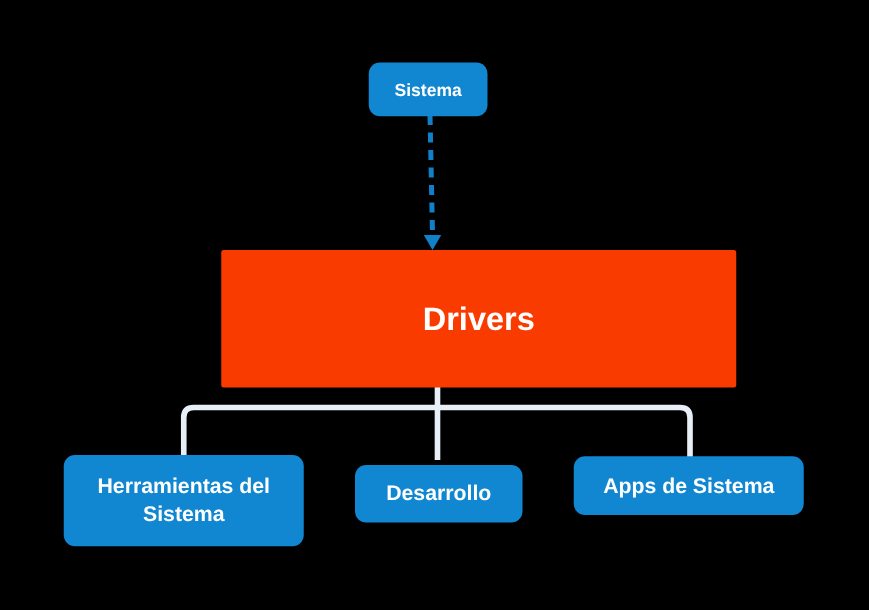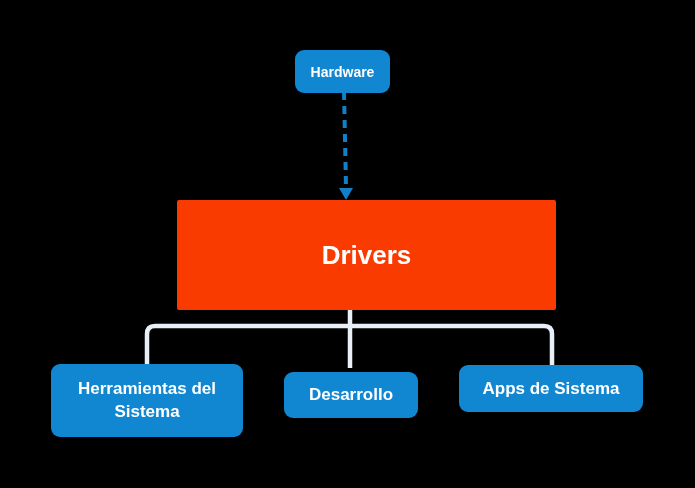--- a/index.html
+++ b/index.html
@@ -42,21 +42,21 @@
     left: 295px;
     top: 50px;
     width: 95px;
     height: 43px;
     font-size: 14px;
     font-weight: 600;
   }
   .node-drivers {
     left: 177px;
     top: 200px;
-    width: 379px;
+    width: 412px;
     height: 110px;
     background: var(--node-red, #FA3B00);
     border-radius: 2px;
     font-weight: 700;
     font-size: 26px;
     line-height: 1.42;
   }
   .node-child-1 {
     left: 51px;
     top: 364px;
@@ -88,21 +88,21 @@
 
   <svg class="edges" viewBox="0 0 695 488" xmlns="http://www.w3.org/2000/svg">
 
     <path d="M344 92 L346 187" fill="none" stroke-width="4" stroke-dasharray="8 6" stroke="#1080C8"></path>
     <polygon points="339,188 353,188 346,200" fill="#1080C8"></polygon>
 
     <path d="M350 308 V368 M147 366 V334 Q147 326 155 326 H544 Q552 326 552 334 V367" fill="none" stroke-width="4.5" stroke="#E9EFF7"></path>
   </svg>
 
   <div class="node node-blue node-hardware">
-    <span>Hardware</span>
+    <span>Sistema</span>
   </div>
 
   <div class="node node-drivers">
     <div>Drivers</div>
   </div>
 
   <div class="node node-blue node-child-1">
     <span>Herramientas del Sistema</span>
   </div>
 

